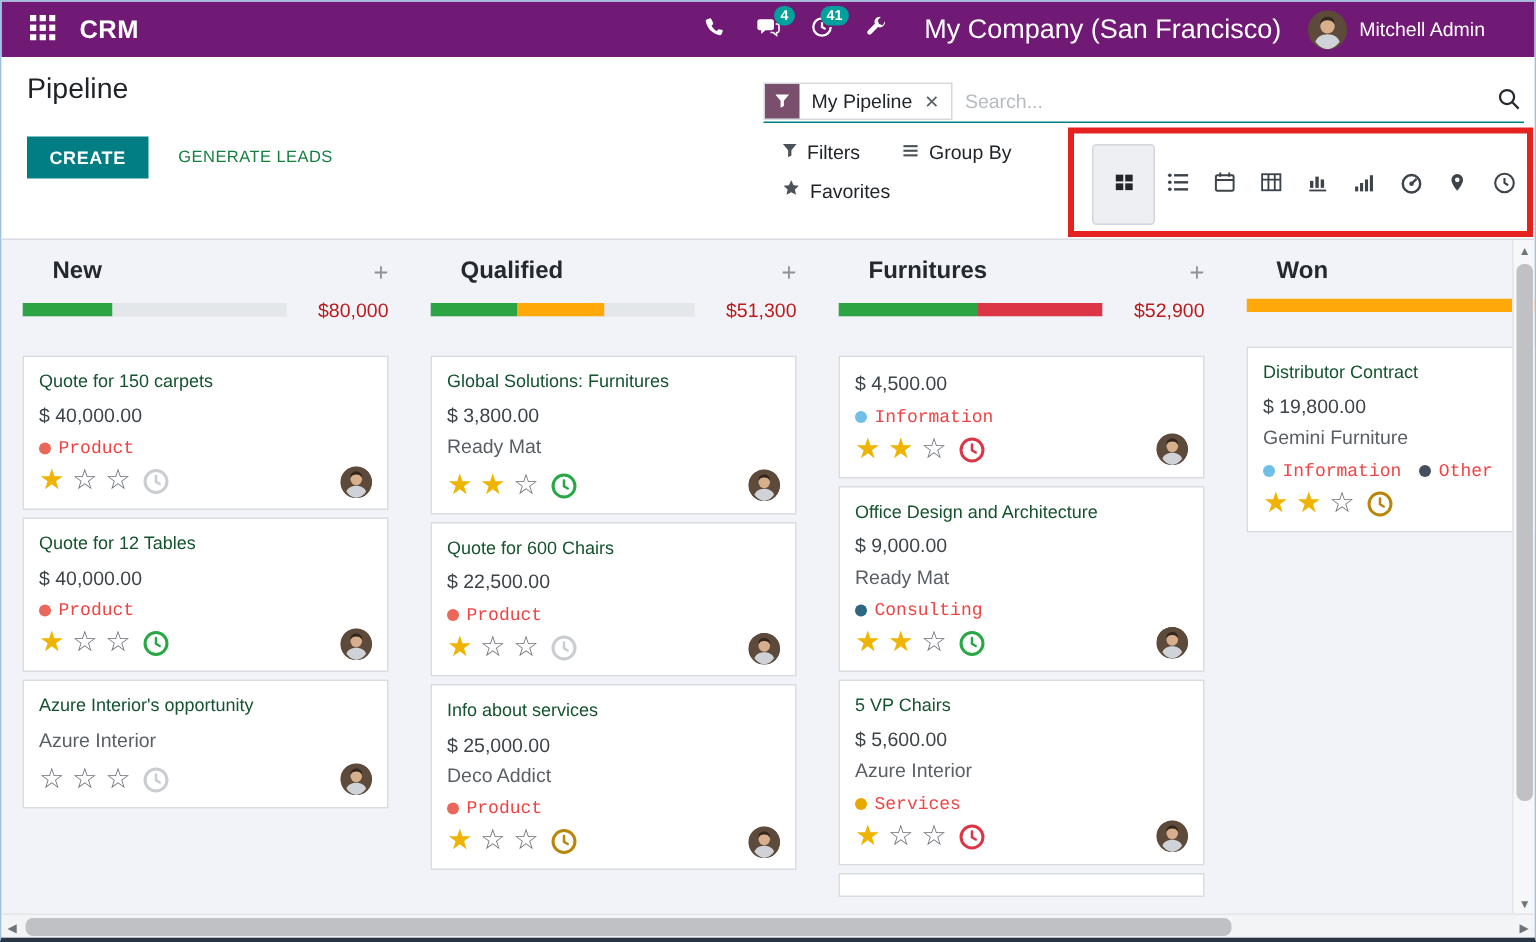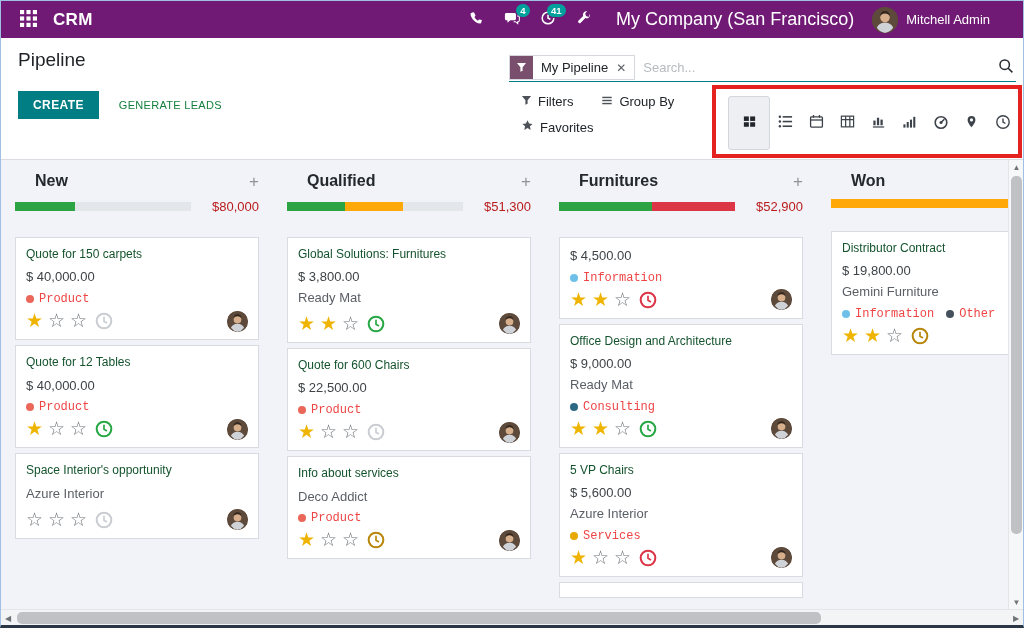--- a/index.html
+++ b/index.html
@@ -398,21 +398,21 @@
                     <circle cx="12" cy="12" r="12" fill="#5d4a3b"></circle>
                     <circle cx="12" cy="9.8" r="4.4" fill="#d7af8c"></circle>
                     <path d="M7.5 8.6c0-3 1.8-4.8 4.5-4.8s4.5 1.8 4.5 4.8c-1-1.8-2.4-2.6-4.5-2.6s-3.5.8-4.5 2.6z" fill="#33261c"></path>
                     <path d="M12 14.6c-3.9 0-6.6 1.9-7.5 4.6A12 12 0 0 0 12 24a12 12 0 0 0 7.5-4.8c-.9-2.7-3.6-4.6-7.5-4.6z" fill="#cfd3d8"></path>
                   </svg>
       </span>
     </div>
   </div>
 
   <div class="kcard">
-    <div class="card-title">Space Interior's opportunity</div>
+    <div class="card-title">Azure Interior's opportunity</div>
 
     <div class="card-partner">Azure Interior</div>
 
     <div class="card-footer">
       <span class="stars"><span class="star">☆</span><span class="star">☆</span><span class="star">☆</span></span>
       <button class="clock-btn">
         <svg class="clock-svg clock-gray" viewBox="0 0 16 16">
           <circle cx="8" cy="8" r="6.5" fill="#fff" stroke="currentColor" stroke-width="1.8"></circle>
           <path d="M8 4.7V8.2L10.2 9.5" stroke="currentColor" stroke-width="1.5" fill="none" stroke-linecap="round"></path>
         </svg>
@@ -491,20 +491,21 @@
                     <circle cx="12" cy="9.8" r="4.4" fill="#d7af8c"></circle>
                     <path d="M7.5 8.6c0-3 1.8-4.8 4.5-4.8s4.5 1.8 4.5 4.8c-1-1.8-2.4-2.6-4.5-2.6s-3.5.8-4.5 2.6z" fill="#33261c"></path>
                     <path d="M12 14.6c-3.9 0-6.6 1.9-7.5 4.6A12 12 0 0 0 12 24a12 12 0 0 0 7.5-4.8c-.9-2.7-3.6-4.6-7.5-4.6z" fill="#cfd3d8"></path>
                   </svg>
       </span>
     </div>
   </div>
 
   <div class="kcard">
     <div class="card-title">Info about services</div>
+    <div class="card-amount">$ 25,000.00</div>
     <div class="card-partner">Deco Addict</div>
     <div class="card-tags">
                 <span class="tag">
                   <span class="tag-dot" style="background: rgb(234, 103, 89);"></span>
                   <span>Product</span>
                 </span>
               </div>
     <div class="card-footer">
       <span class="stars"><span class="star filled">★</span><span class="star">☆</span><span class="star">☆</span></span>
       <button class="clock-btn">

